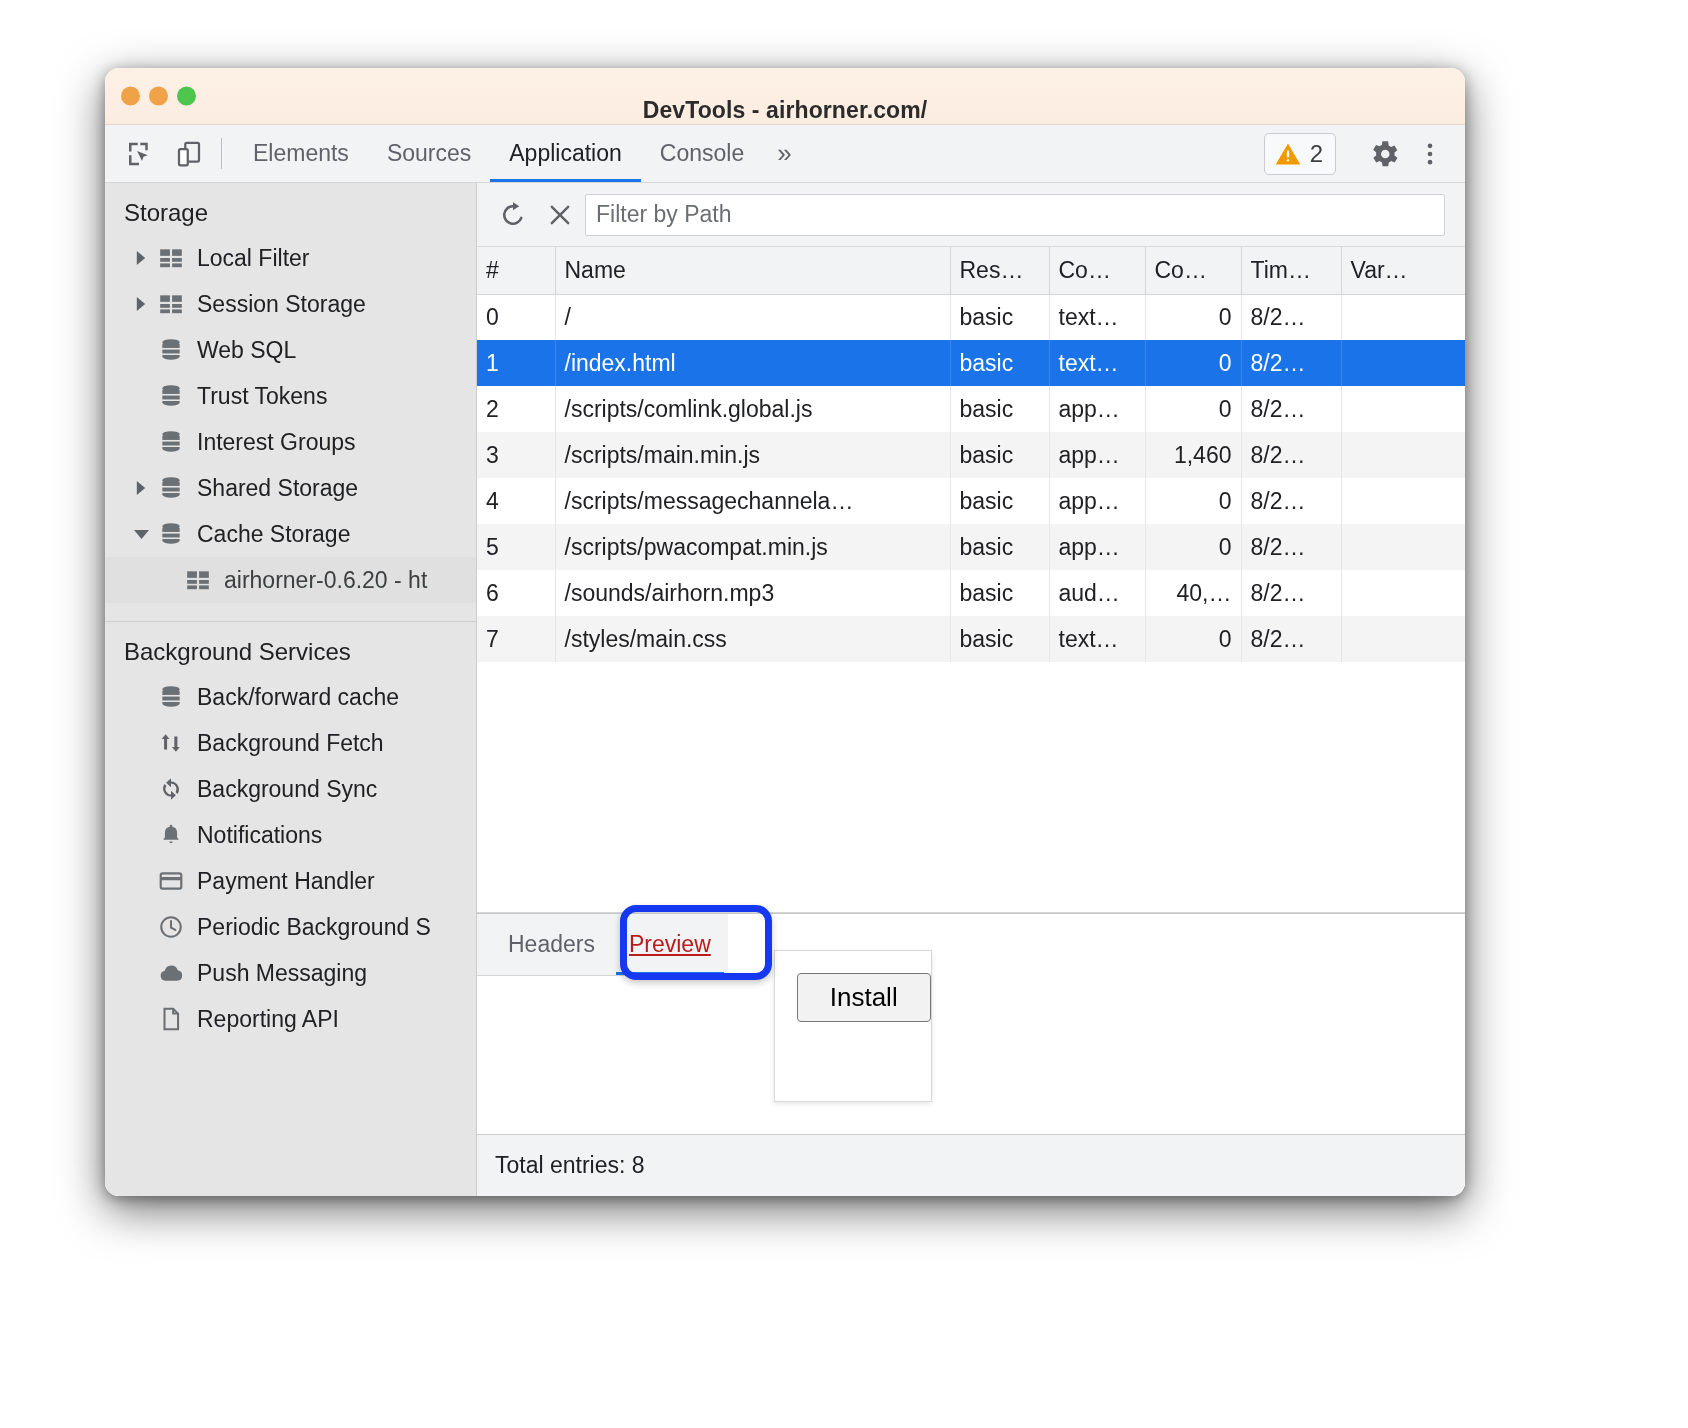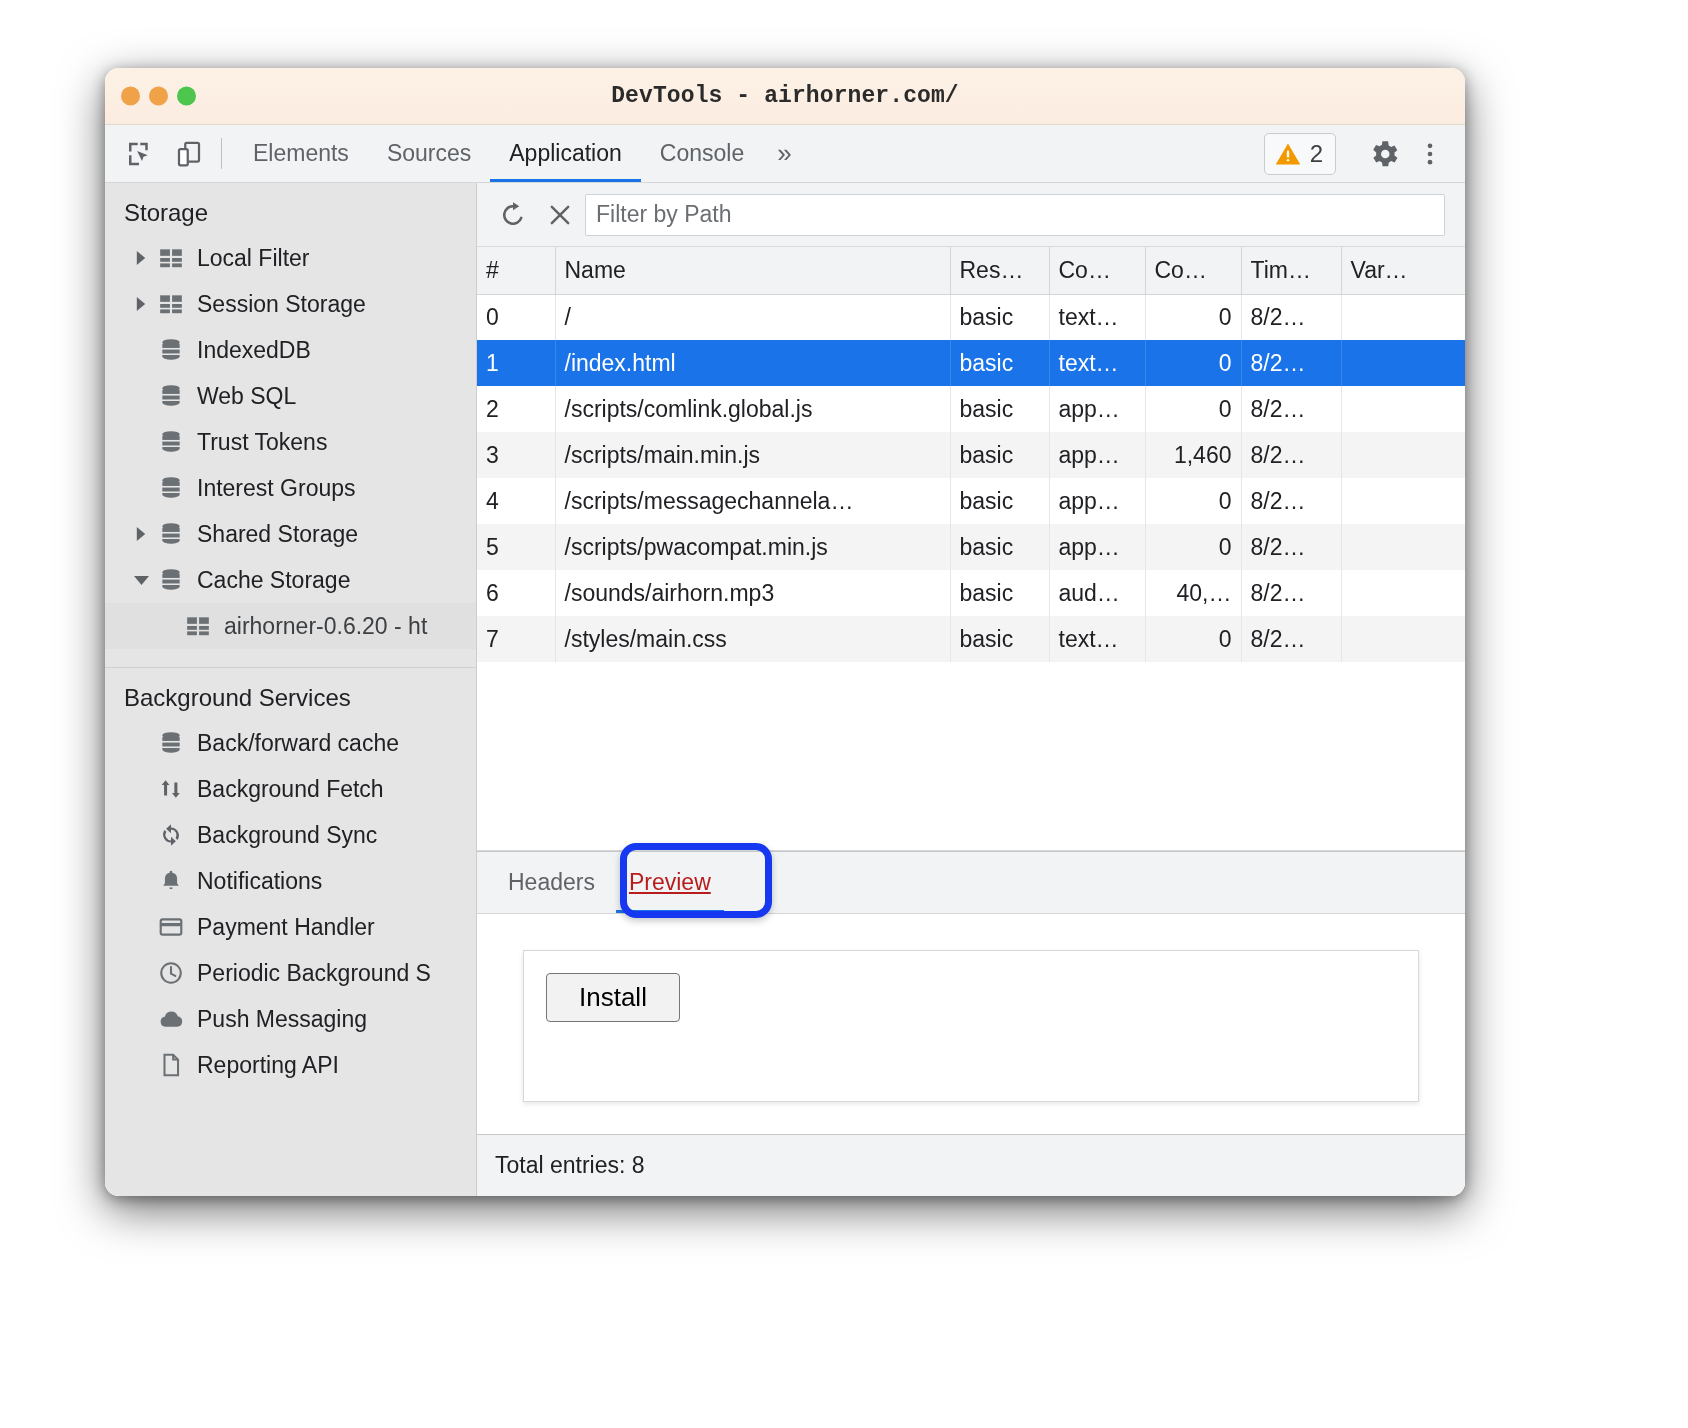--- a/index.html
+++ b/index.html
@@ -30,22 +30,21 @@
   }
 
   
   .titlebar {
     position: relative;
     height: 57px;
     flex: 0 0 57px;
     background: linear-gradient(#fdf1e6, #fbece0);
     border-bottom: 1px solid #e3d8cd;
     display: flex;
-    align-items: center;
-    font-family: Liberation Mono, monospace;
+    align-items: flex-end;
   }
   .traffic {
     position: absolute;
     left: 16px; top: 50%;
     transform: translateY(-50%);
     display: flex;
     gap: 9px;
   }
   .dot { width: 19px; height: 19px; border-radius: 50%; }
   .dot.red { background: #f0a249; }
@@ -257,21 +256,21 @@
     flex: 1 1 auto;
     background: #fff;
     border-bottom: 1px solid #d4d6d8;
     min-height: 0;
   }
 
   
   .drawer {
     flex: 0 0 auto;
     display: flex;
-    flex-direction: column;
+    flex-direction: row;
     border-top: 1px solid #c6c8ca;
     background: #fff;
   }
   .drawer-tabs {
     height: 62px;
     flex: 0 0 62px;
     background: #f1f3f4;
     border-bottom: 1px solid #d4d6d8;
     display: flex;
     align-items: stretch;
@@ -452,32 +451,20 @@
                   <rect x="13" y="4" width="9" height="6" fill="#6b7074"></rect>
                 <rect x="2" y="12" width="9" height="3.5" fill="#6b7074"></rect>
                   <rect x="13" y="12" width="9" height="3.5" fill="#6b7074"></rect>
                 <rect x="2" y="17" width="9" height="3.5" fill="#6b7074"></rect>
                   <rect x="13" y="17" width="9" height="3.5" fill="#6b7074"></rect>
               </svg>
             </span>
             <span class="side-lbl">Session Storage</span>
           </div>
 
-          <div class="side-row">
-            <span class="tri empty"></span>
-            <span class="side-ico">
-              <svg width="26" height="26" viewBox="0 0 24 24" aria-hidden="true">
-                <ellipse cx="12" cy="5" rx="8" ry="3" fill="#6b7074"></ellipse>
-                <rect x="4" y="6.5" width="16" height="3.6" fill="#6b7074"></rect>
-                <rect x="4" y="11.6" width="16" height="3.6" fill="#6b7074"></rect>
-                <path d="M4 16.7h16V18a8 3 0 01-16 0z" fill="#6b7074"></path>
-              </svg>
-            </span>
-            <span class="side-lbl">IndexedDB</span>
-          </div>
 
           <div class="side-row">
             <span class="tri empty"></span>
             <span class="side-ico">
               <svg width="26" height="26" viewBox="0 0 24 24" aria-hidden="true">
                 <ellipse cx="12" cy="5" rx="8" ry="3" fill="#6b7074"></ellipse>
                 <rect x="4" y="6.5" width="16" height="3.6" fill="#6b7074"></rect>
                 <rect x="4" y="11.6" width="16" height="3.6" fill="#6b7074"></rect>
                 <path d="M4 16.7h16V18a8 3 0 01-16 0z" fill="#6b7074"></path>
               </svg>

